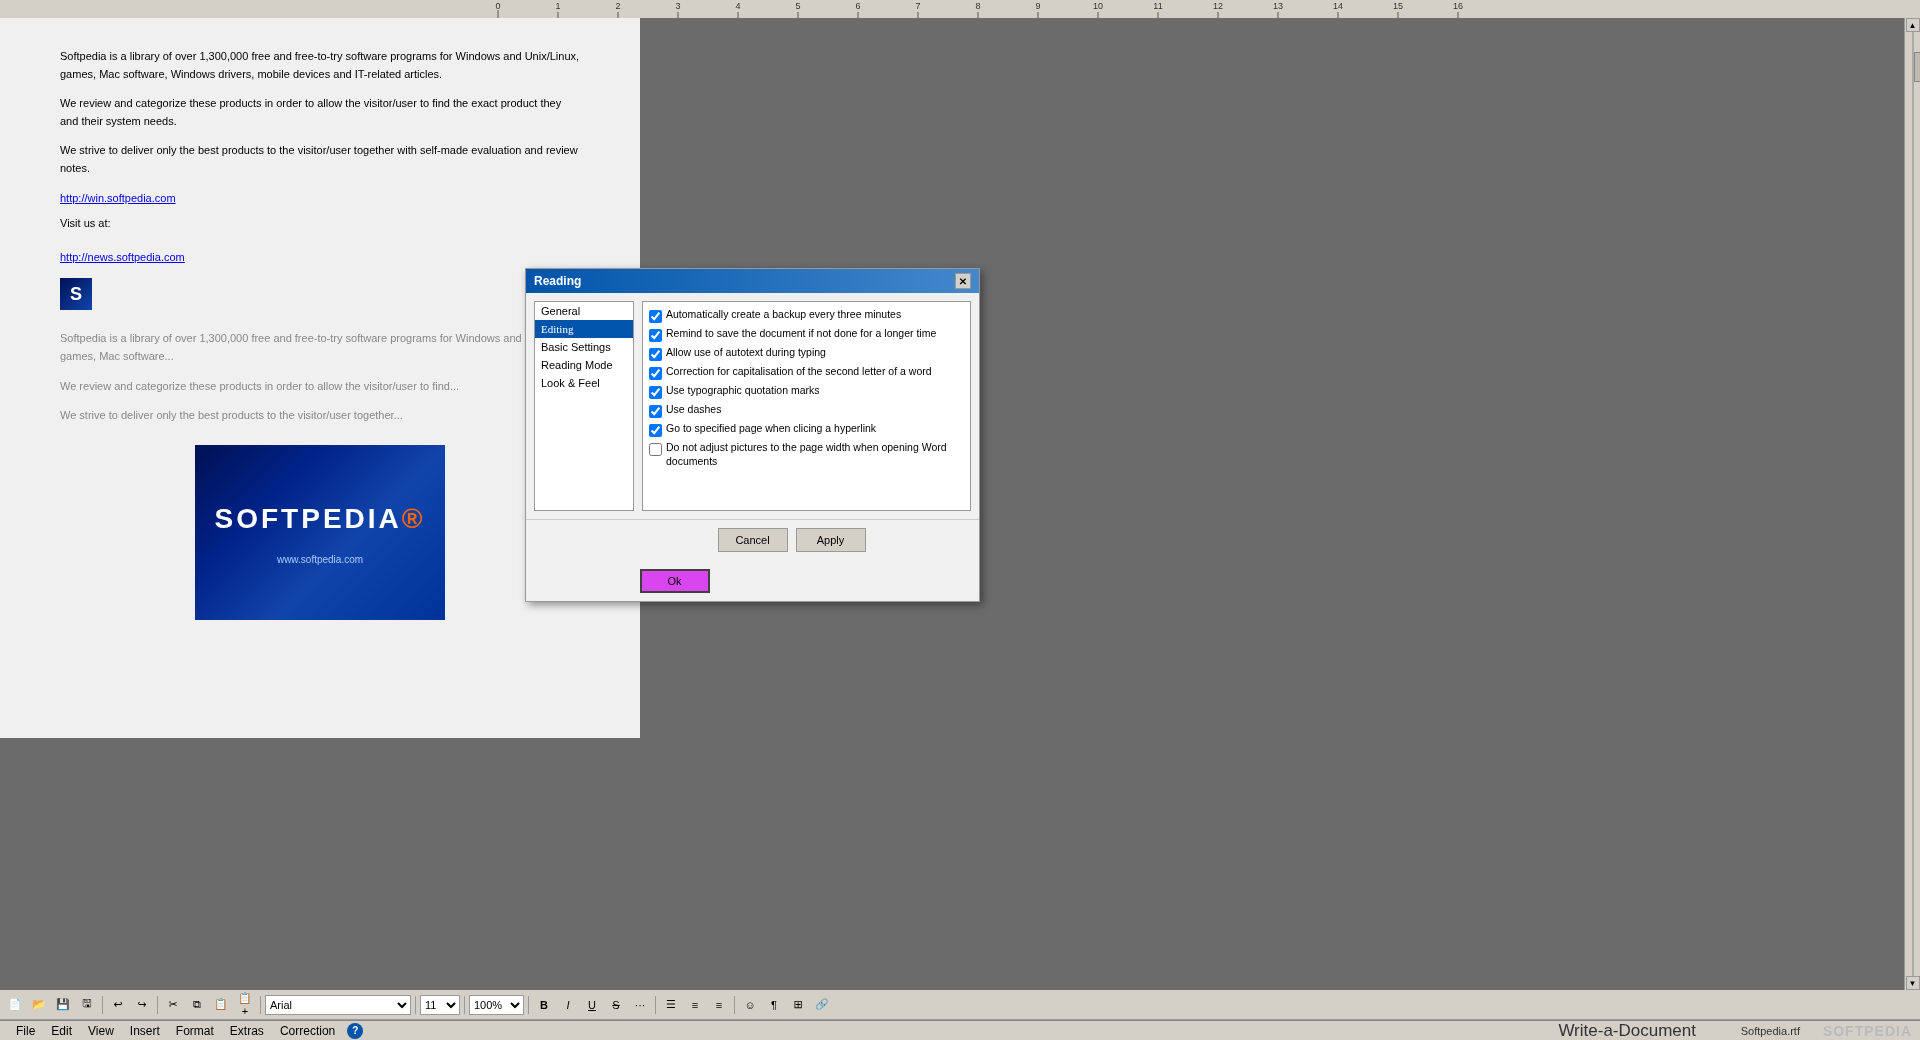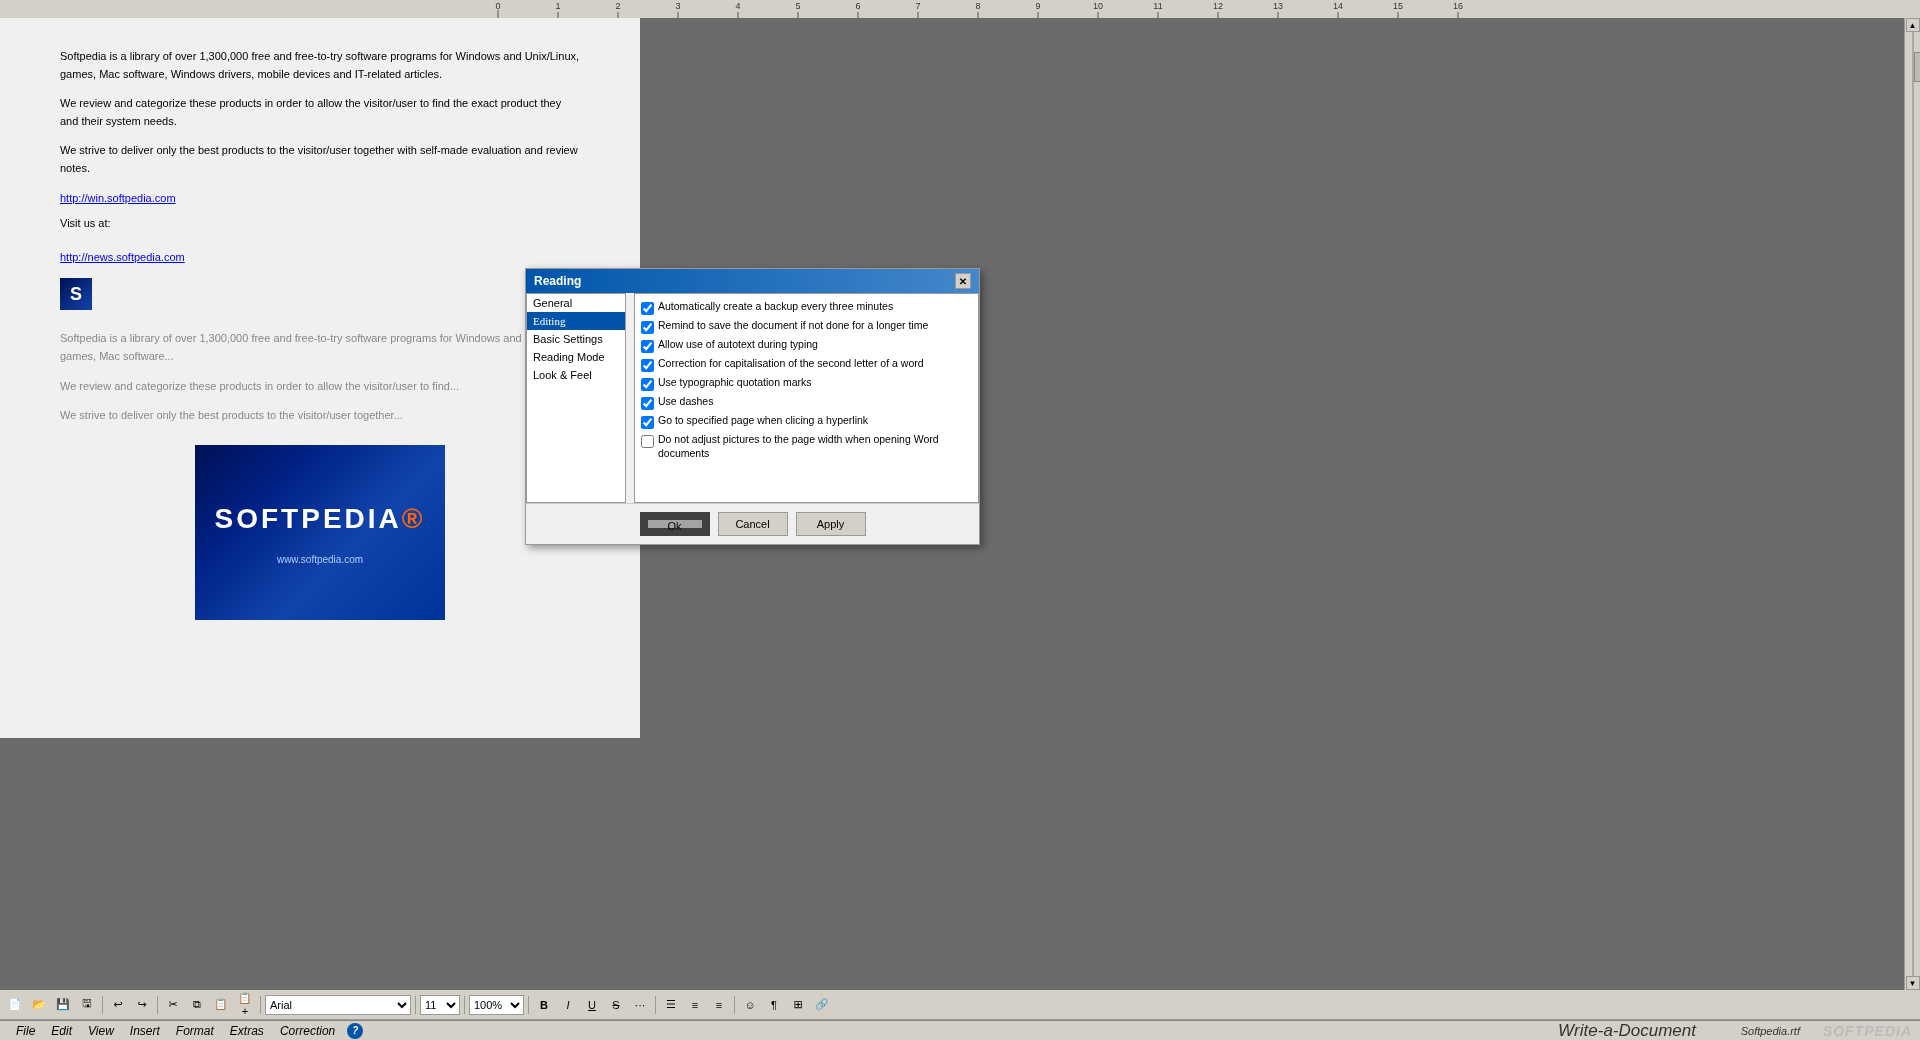--- a/index.html
+++ b/index.html
@@ -115,20 +115,21 @@
       cursor: pointer;
       display: flex;
       align-items: center;
       justify-content: center;
       font-size: 10px;
       color: #000;
     }
 
     .dialog-body {
       display: flex;
+      padding: 8px;
       gap: 8px;
     }
 
     .dialog-sidebar {
       width: 100px;
       border: 1px solid #999;
       background: white;
       height: 210px;
       overflow-y: auto;
     }
@@ -179,22 +180,23 @@
 
     .dialog-btn {
       width: 70px;
       height: 24px;
       font-size: 11px;
       border: 1px solid #999;
       background: #d4d0c8;
       cursor: pointer;
     }
     .dialog-btn.primary {
-      background: #a3a3a3;
-      border: 8px solid #404040;
+      background: #d946ef;
+      border: 2px solid #404040;
+      margin-top: 41px;
     }
 
     
     .softpedia-img {
       width: 250px;
       height: 175px;
       background: linear-gradient(135deg, #001155 0%, #002288 30%, #1144aa 60%, #003399 100%);
       display: flex;
       flex-direction: column;
       align-items: center;
@@ -227,21 +229,20 @@
 
     .bottom-bar {
       height: 20px;
       background: #d4d0c8;
       display: flex;
       align-items: center;
       padding: 0 8px;
       font-size: 11px;
       border-top: 1px solid #888;
       position: relative;
-      font-style: italic;
     }
 
     .help-icon {
       width: 16px;
       height: 16px;
       border-radius: 50%;
       background: #0055aa;
       color: white;
       font-size: 10px;
       font-weight: bold;

